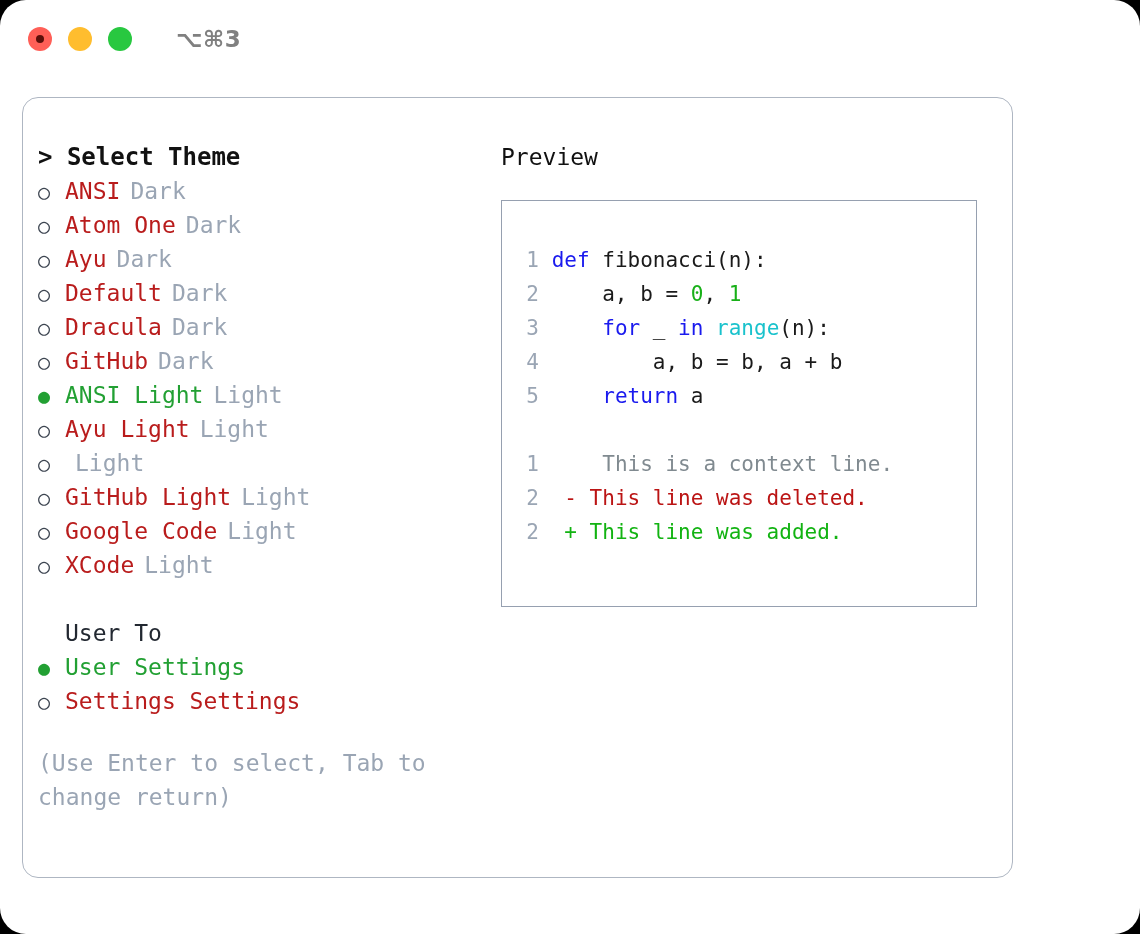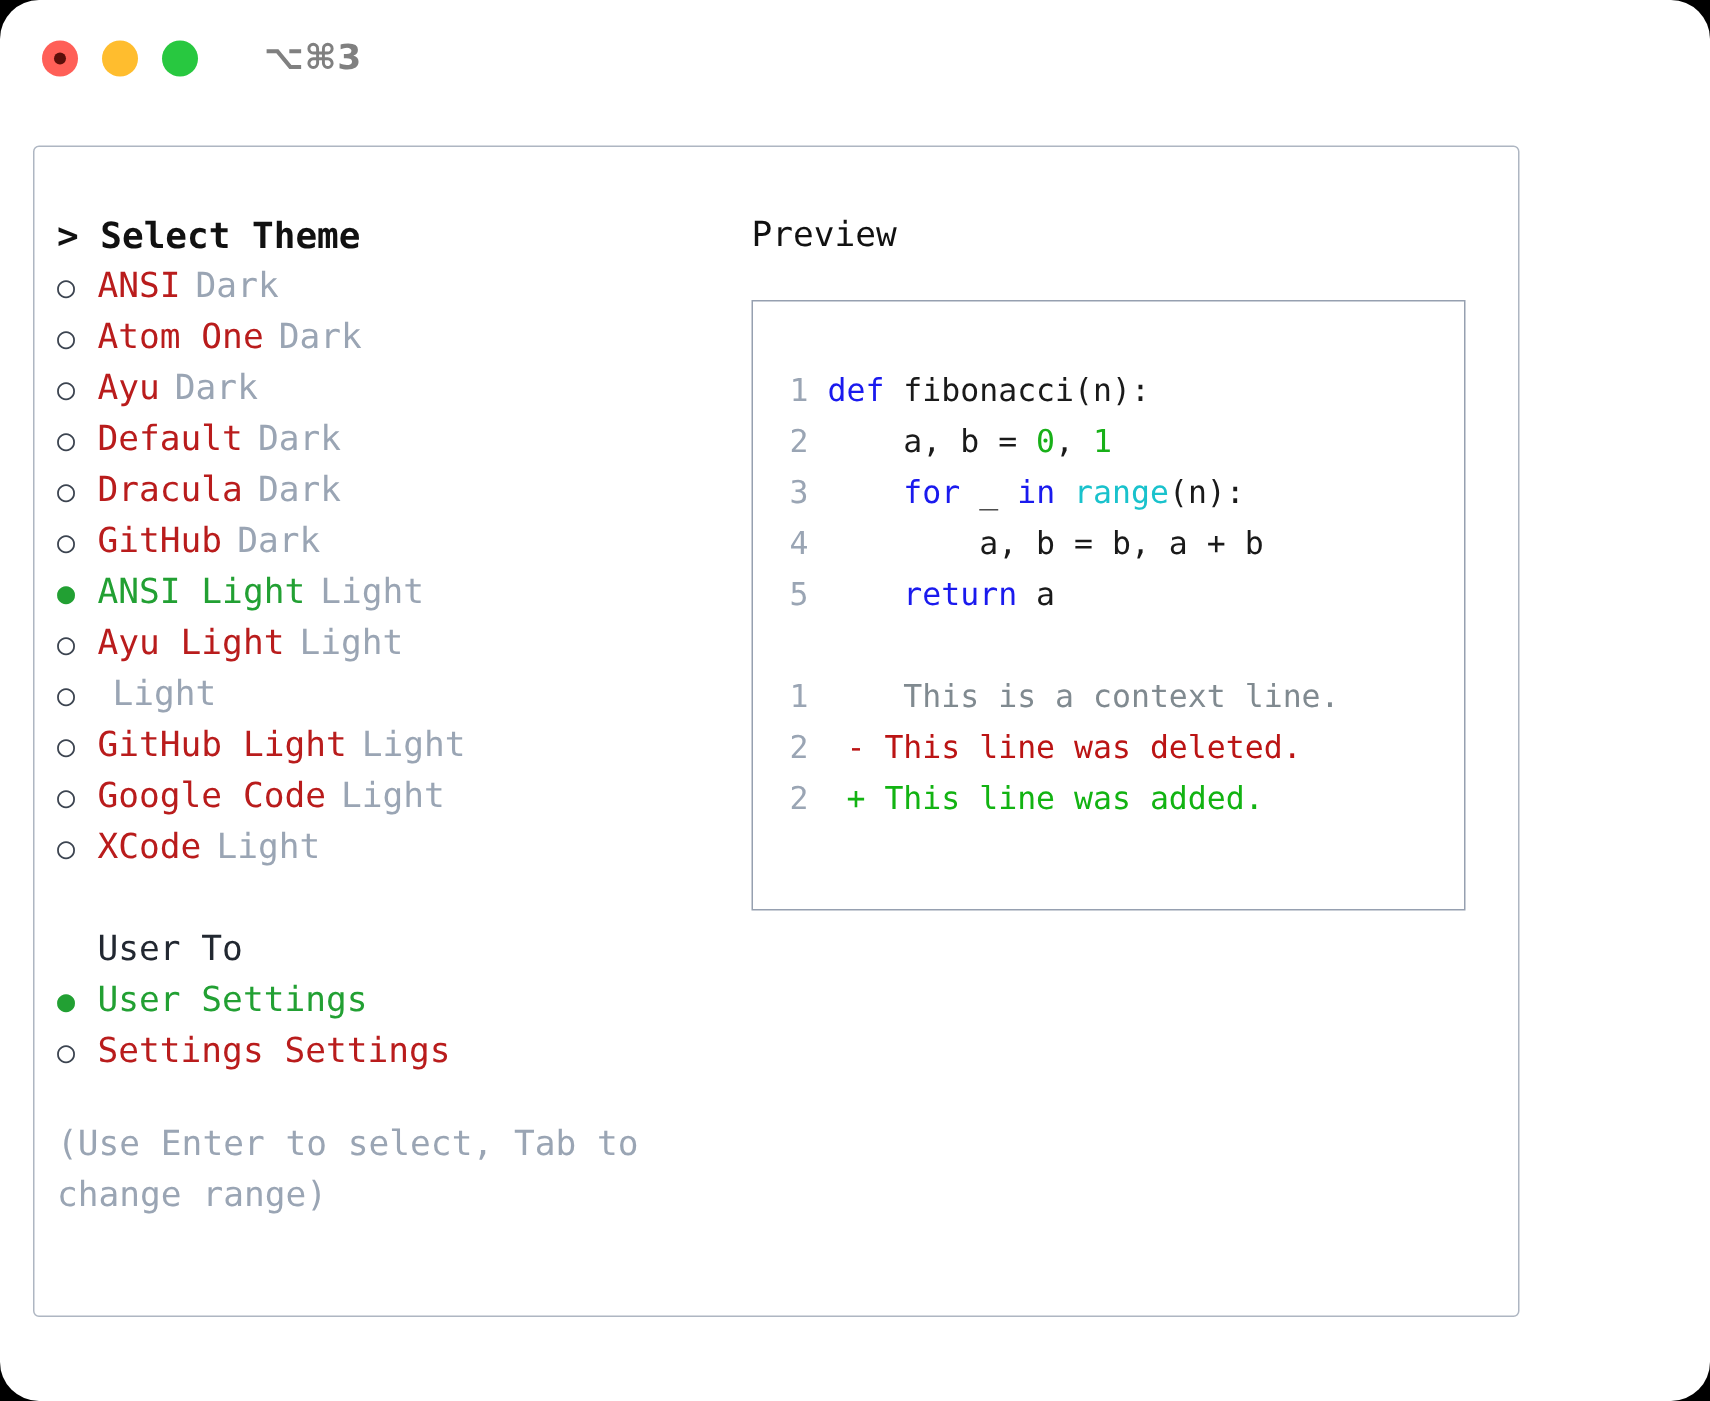--- a/index.html
+++ b/index.html
@@ -65,21 +65,21 @@
   }
 
   
   .panel {
     position: absolute;
     left: 22px;
     top: 97px;
     width: 991px;
     height: 781px;
     border: 1.5px solid #aeb6c2;
-    border-radius: 4px;
+    border-radius: 16px;
     box-sizing: border-box;
     background: #ffffff;
   }
 
   .columns {
     position: absolute;
     left: 0; top: 0;
     width: 100%; height: 100%;
   }
 
@@ -224,21 +224,21 @@
 
         <div class="spacer"></div>
 
         <div class="subheading">User To</div>
 
         <div id="apply-list">
             <div class="opt-row selected"><span class="bullet">●</span><span class="opt-name">User Settings</span></div>
             <div class="opt-row"><span class="bullet">○</span><span class="opt-name">Settings Settings</span></div>
           </div>
 
-        <div class="hint">(Use Enter to select, Tab to change range)</div>
+        <div class="hint">(Use Enter to select, Tab to change return)</div>
       </div>
 
       <div class="right-col">
         <div class="preview-title">Preview</div>
 
         <div class="preview-box">
           <div class="code" id="code-block"><span class="code-line"><span class="ln">1</span> <span class="kw">def</span><span class="plain"> fibonacci(n):</span></span><span class="code-line"><span class="ln">2</span> <span class="plain">    a, b = </span><span class="num">0</span><span class="plain">, </span><span class="num">1</span></span><span class="code-line"><span class="ln">3</span> <span class="plain">    </span><span class="kw">for</span><span class="plain"> _ </span><span class="kw">in</span><span class="plain"> </span><span class="bi">range</span><span class="plain">(n):</span></span><span class="code-line"><span class="ln">4</span> <span class="plain">        a, b = b, a + b</span></span><span class="code-line"><span class="ln">5</span> <span class="plain">    </span><span class="kw">return</span><span class="plain"> a</span></span><span class="blankline"></span><span class="code-line"><span class="ln">1</span>  <span class="ctx"> </span><span class="ctx">  This is a context line.</span></span><span class="code-line"><span class="ln">2</span>  <span class="del">-</span><span class="del"> This line was deleted.</span></span><span class="code-line"><span class="ln">2</span>  <span class="add">+</span><span class="add"> This line was added.</span></span></div>
         </div>
       </div>
 

